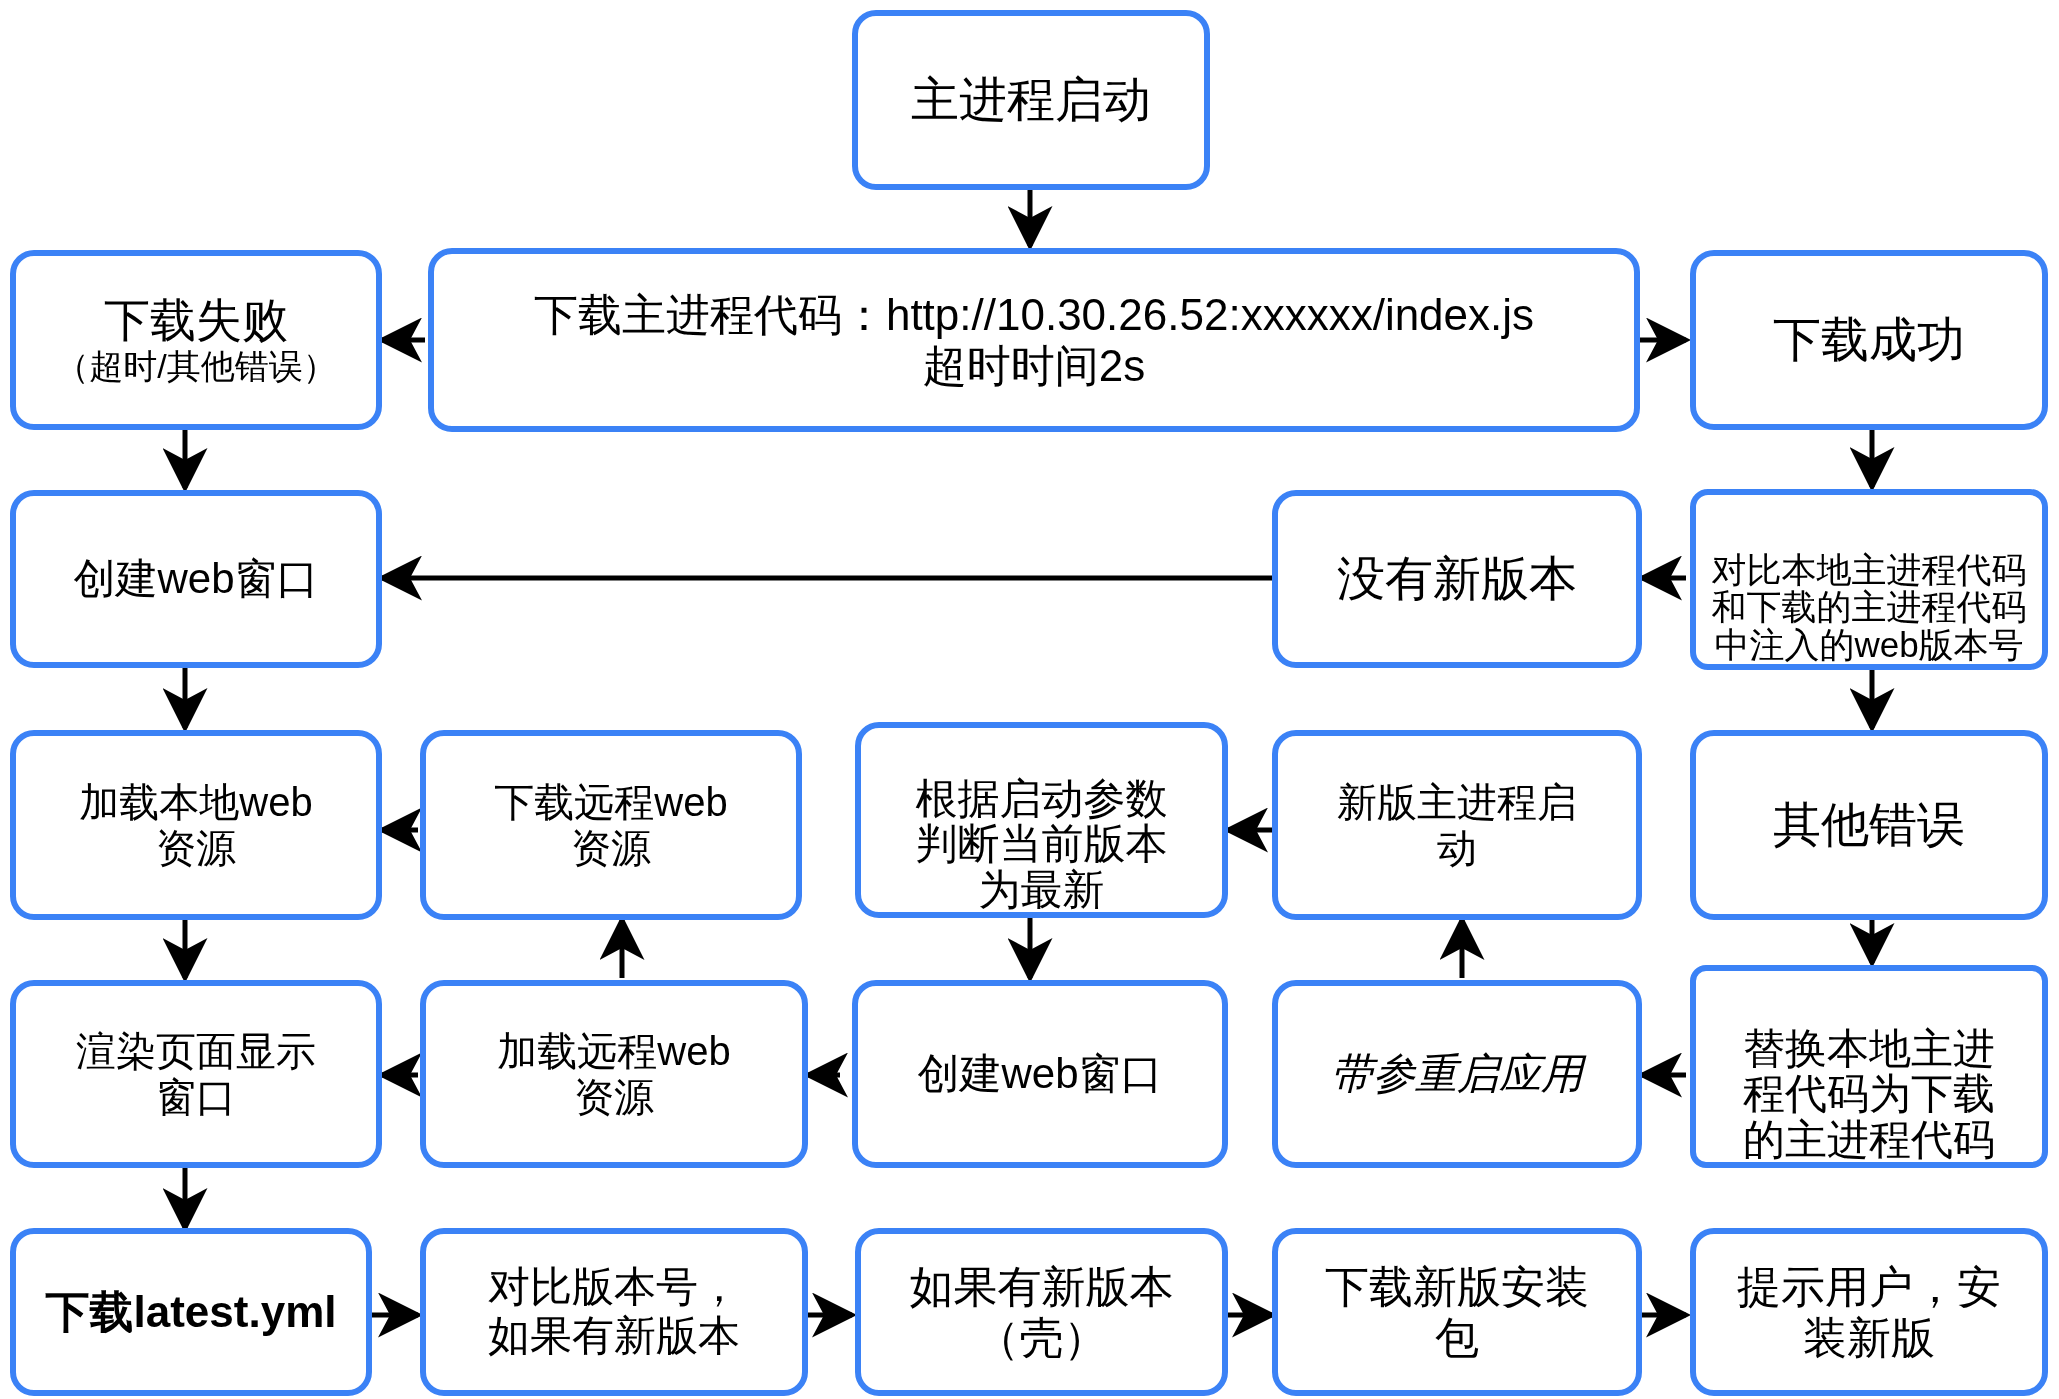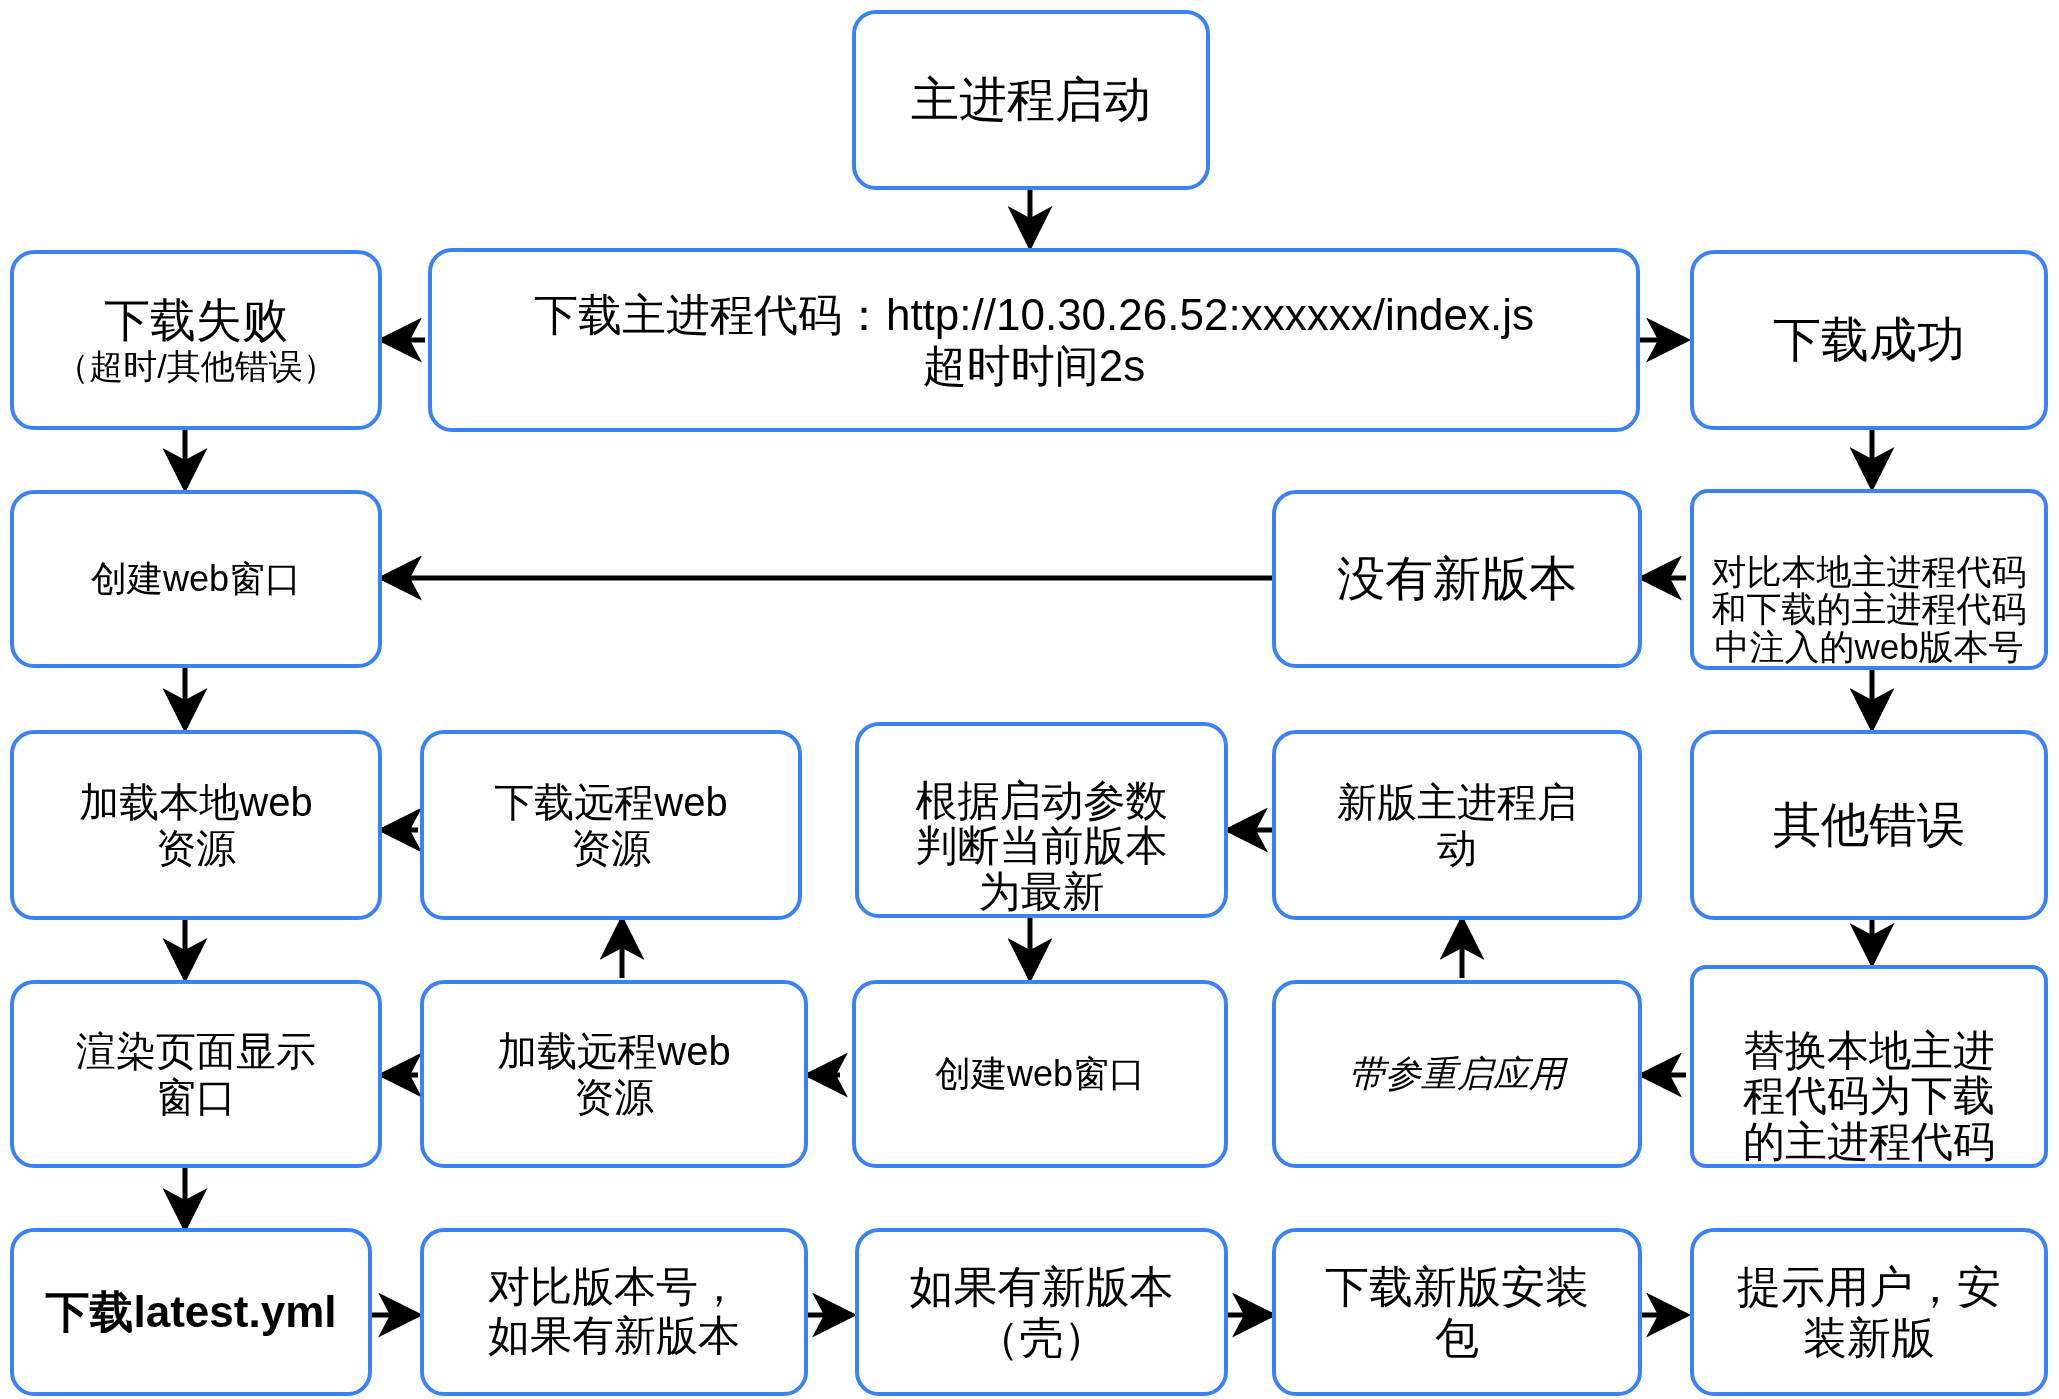--- a/index.html
+++ b/index.html
@@ -19,41 +19,41 @@
     position: absolute;
     left: 0;
     top: 0;
     width: 2059px;
     height: 1399px;
     pointer-events: none;
   }
   .node {
     position: absolute;
     box-sizing: border-box;
-    border: 4px solid #3b82f6;
+    border: 6px solid #3b82f6;
     border-radius: 24px;
     background: #ffffff;
     display: flex;
     flex-direction: column;
     align-items: center;
     justify-content: center;
     text-align: center;
     color: #000000;
     line-height: 1.16;
     padding: 2px 6px;
     white-space: pre-line;
   }
   .node .main {
     font-size: 46px;
   }
   .node .sub {
     font-size: 34px;
   }
   .node.size-lg .main { font-size: 48px; }
-  .node.size-md .main { font-size: 36px; }
+  .node.size-md .main { font-size: 42px; }
   .node.size-sm .main { font-size: 40px; }
   .node.size-xs .main { font-size: 36px; }
   .node.tight { padding: 0 4px; line-height: 1.08; justify-content: flex-end; }
 </style>
 </head>
 <body>
 
 <div id="canvas">
 
   <svg id="edges" viewBox="0 0 2059 1399" xmlns="http://www.w3.org/2000/svg">

